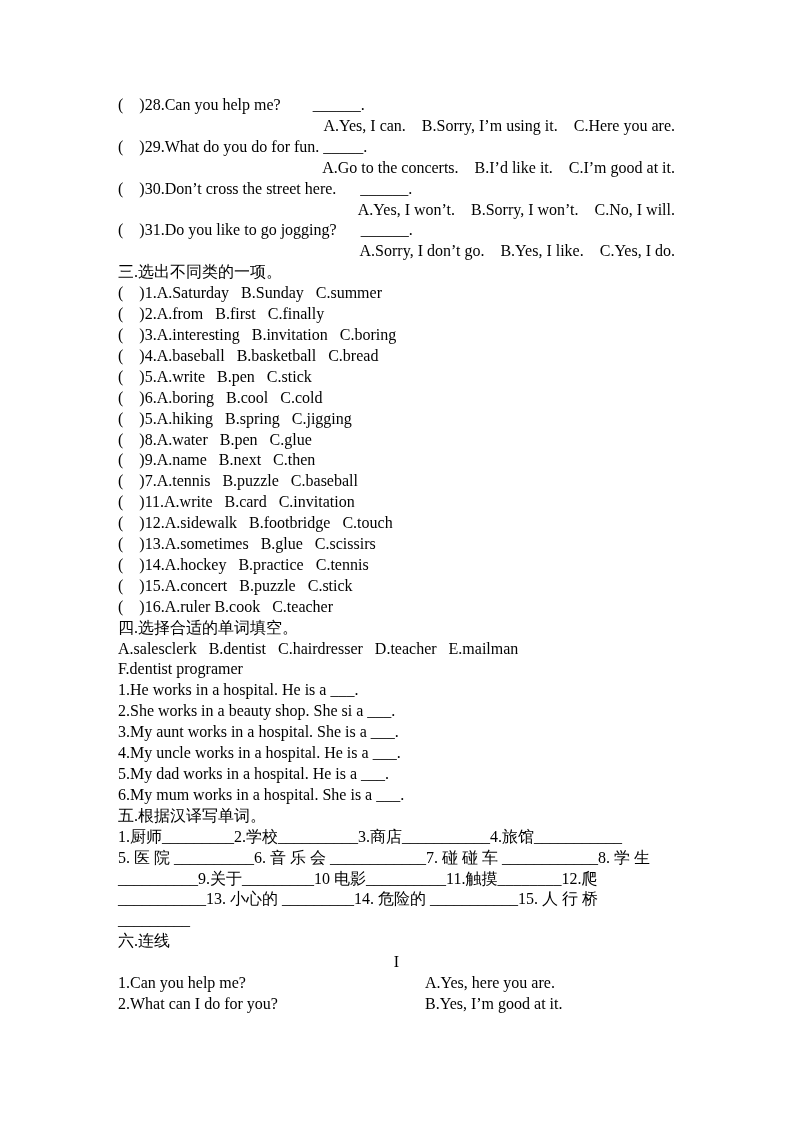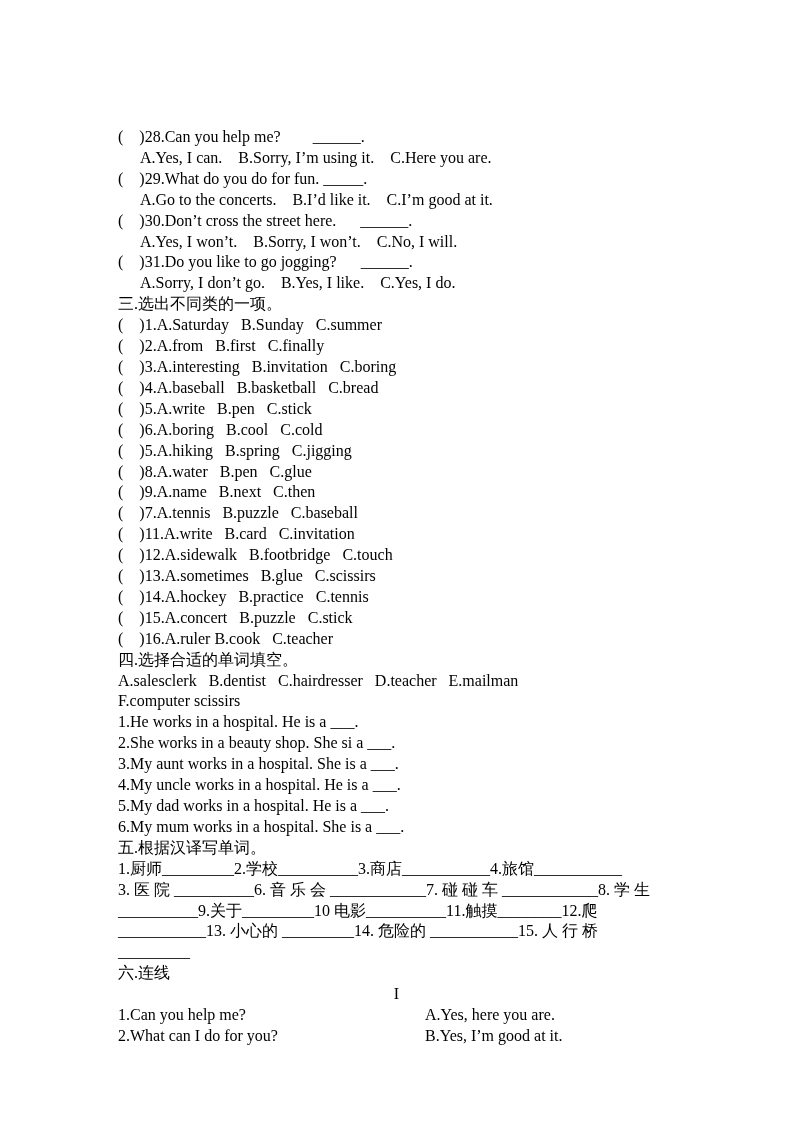--- a/index.html
+++ b/index.html
@@ -13,28 +13,28 @@
     color: #000000;
     font-family: "Liberation Serif", "DejaVu Serif", serif;
     font-size: 16px;
     line-height: 20.9px;
     overflow: hidden;
   }
   .content {
     padding: 95px 118px 0 118px;
     box-sizing: border-box;
     width: 793px;
-    margin-top: 32px;
   }
   .line, .stem, .opts, .title, .bank-line, .item-line, .blank-line, .part-label {
     white-space: pre-wrap;
     min-height: 20.9px;
   }
   .opts {
     padding-left: 22px;
+    text-align: right;
   }
   .part-label {
     text-align: center;
   }
   .pair {
     display: flex;
     align-items: flex-end;
   }
   .pair .left {
     flex: 0 0 307px;
@@ -109,21 +109,21 @@
         <div class="item-line">(    )16.A.ruler B.cook   C.teacher</div>
       </div>
   </section>
 
   <section>
     <div class="title">四.选择合适的单词填空。</div>
     <div>
 
         <div class="bank-line">A.salesclerk   B.dentist   C.hairdresser   D.teacher   E.mailman</div>
 
-        <div class="bank-line">F.computer scissirs</div>
+        <div class="bank-line">F.dentist programer</div>
       </div>
     <div>
 
         <div class="item-line">1.He works in a hospital. He is a ___.</div>
 
         <div class="item-line">2.She works in a beauty shop. She si a ___.</div>
 
         <div class="item-line">3.My aunt works in a hospital. She is a ___.</div>
 
         <div class="item-line">4.My uncle works in a hospital. He is a ___.</div>
@@ -133,21 +133,21 @@
         <div class="item-line">6.My mum works in a hospital. She is a ___.</div>
       </div>
   </section>
 
   <section>
     <div class="title">五.根据汉译写单词。</div>
     <div>
 
         <div class="blank-line">1.厨师_________2.学校__________3.商店___________4.旅馆___________</div>
 
-        <div class="blank-line">3. 医 院 __________6. 音 乐 会 ____________7. 碰 碰 车 ____________8. 学 生</div>
+        <div class="blank-line">5. 医 院 __________6. 音 乐 会 ____________7. 碰 碰 车 ____________8. 学 生</div>
 
         <div class="blank-line">__________9.关于_________10 电影__________11.触摸________12.爬</div>
 
         <div class="blank-line">___________13. 小心的 _________14. 危险的 ___________15. 人 行 桥</div>
 
         <div class="blank-line">_________</div>
       </div>
   </section>
 
   <section>

